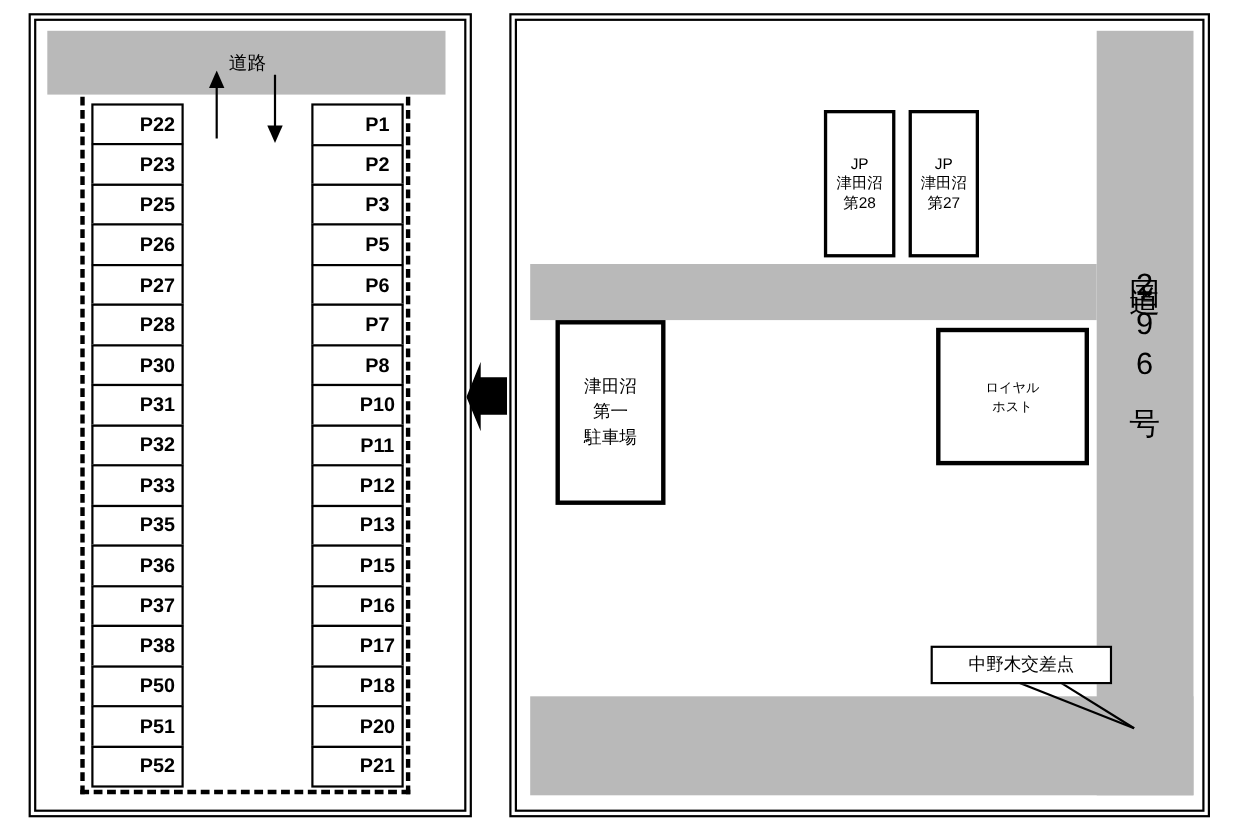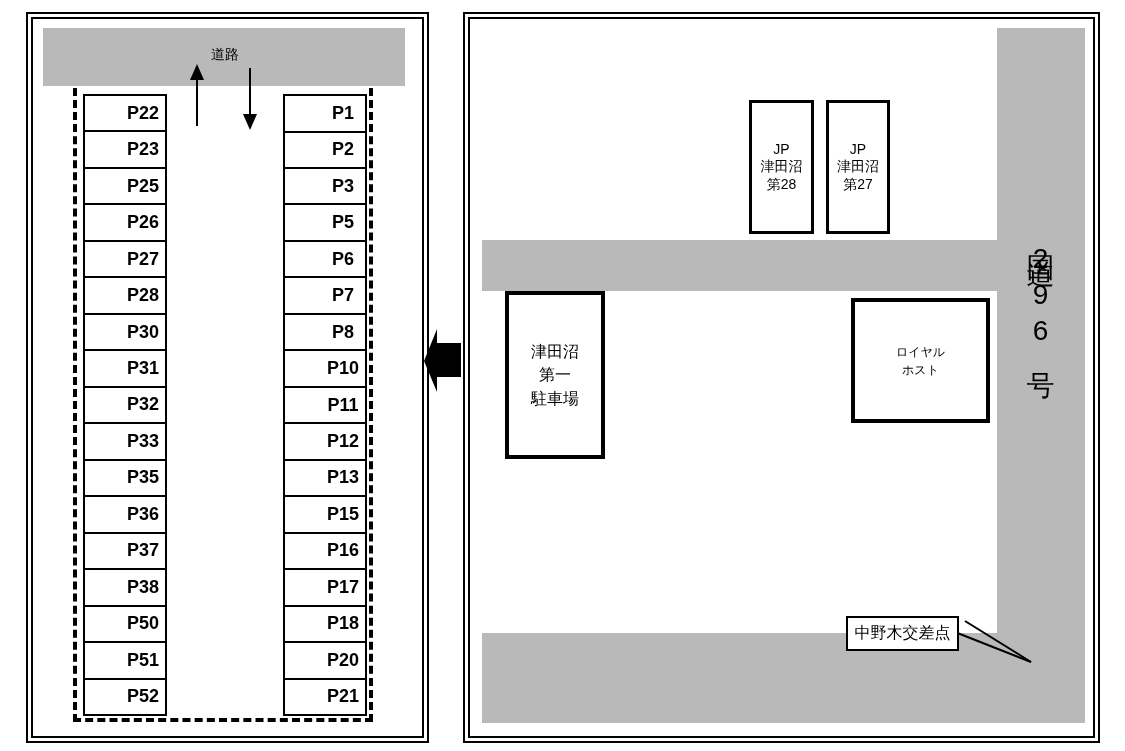--- a/index.html
+++ b/index.html
@@ -27,21 +27,21 @@
   .road { position: absolute; background: #b9b9b9; }
   .label {
     white-space: pre-line;
     text-align: center;
     line-height: 1.25;
   }
   
   .road-label {
     position: absolute;
     left: 150px; top: 27px; width: 84px;
-    font-size: 14px; text-align: center;
+    font-size: 17px; text-align: center;
   }
   .dashed-area {
     position: absolute;
     left: 40px; top: 69px; width: 300px; height: 634px;
     border-left: 4px dashed #000;
     border-right: 4px dashed #000;
     border-bottom: 4px dashed #000;
   }
   .pcol {
     position: absolute;
@@ -245,21 +245,21 @@
 津田沼
 第27</div>
 
     <div class="bldg bldg-parking label" style="left:35px; top:272px; width:100px; height:168px;">津田沼
 第一
 駐車場</div>
 
     <div class="bldg bldg-royal label" style="left:381px; top:279px; width:139px; height:125px;">ロイヤル
 ホスト</div>
 
-    <div class="callout-box" style="left:376px; top:597px; width:113px; height:35px;">中野木交差点</div>
+    <div class="callout-box" style="left:376px; top:568px; width:165px; height:35px;">中野木交差点</div>
 
     <svg class="arrow-svg" style="left:450px; top:599px; z-index:2;" width="125" height="55">
       <line x1="45" y1="3" x2="111" y2="44" stroke="#000" stroke-width="2"></line>
       <line x1="7" y1="3" x2="111" y2="44" stroke="#000" stroke-width="2"></line>
     </svg>
 
   </div>
 </div>
 
 </body></html>

